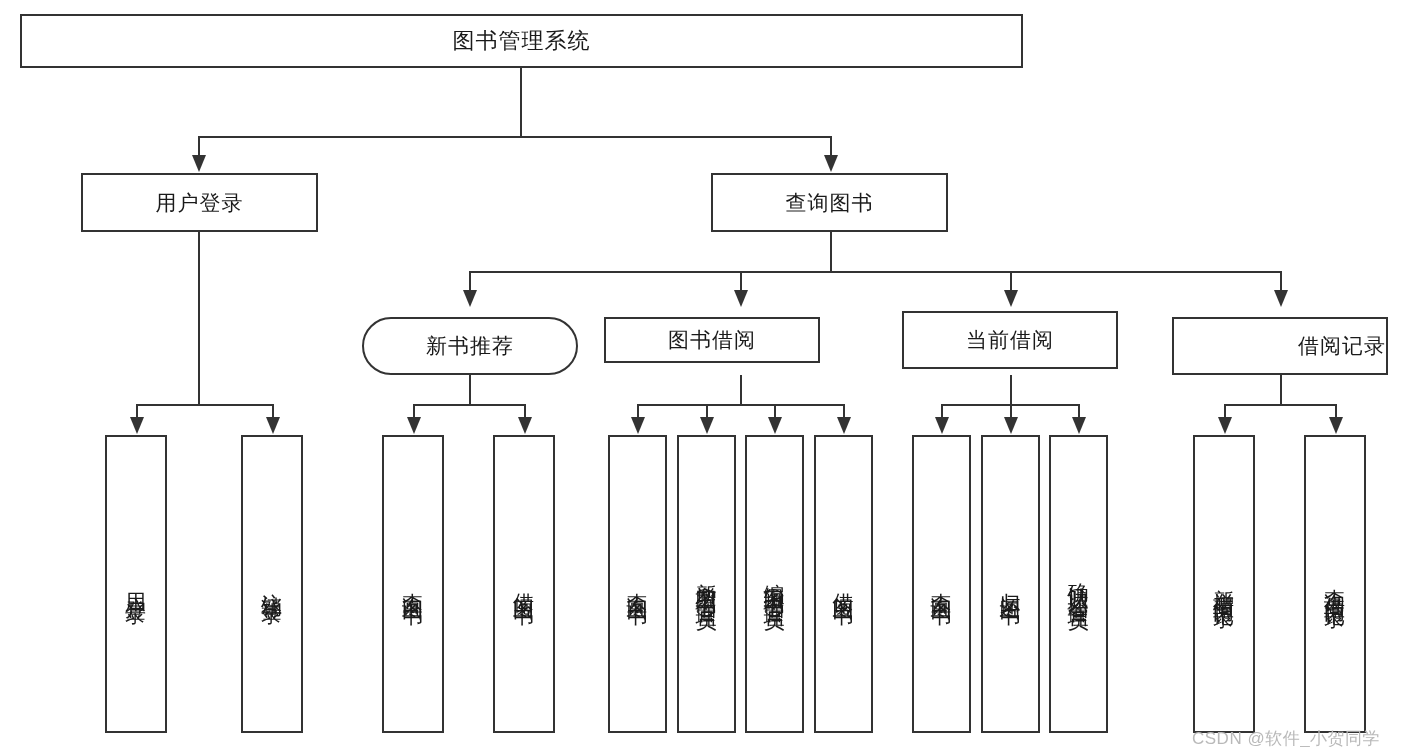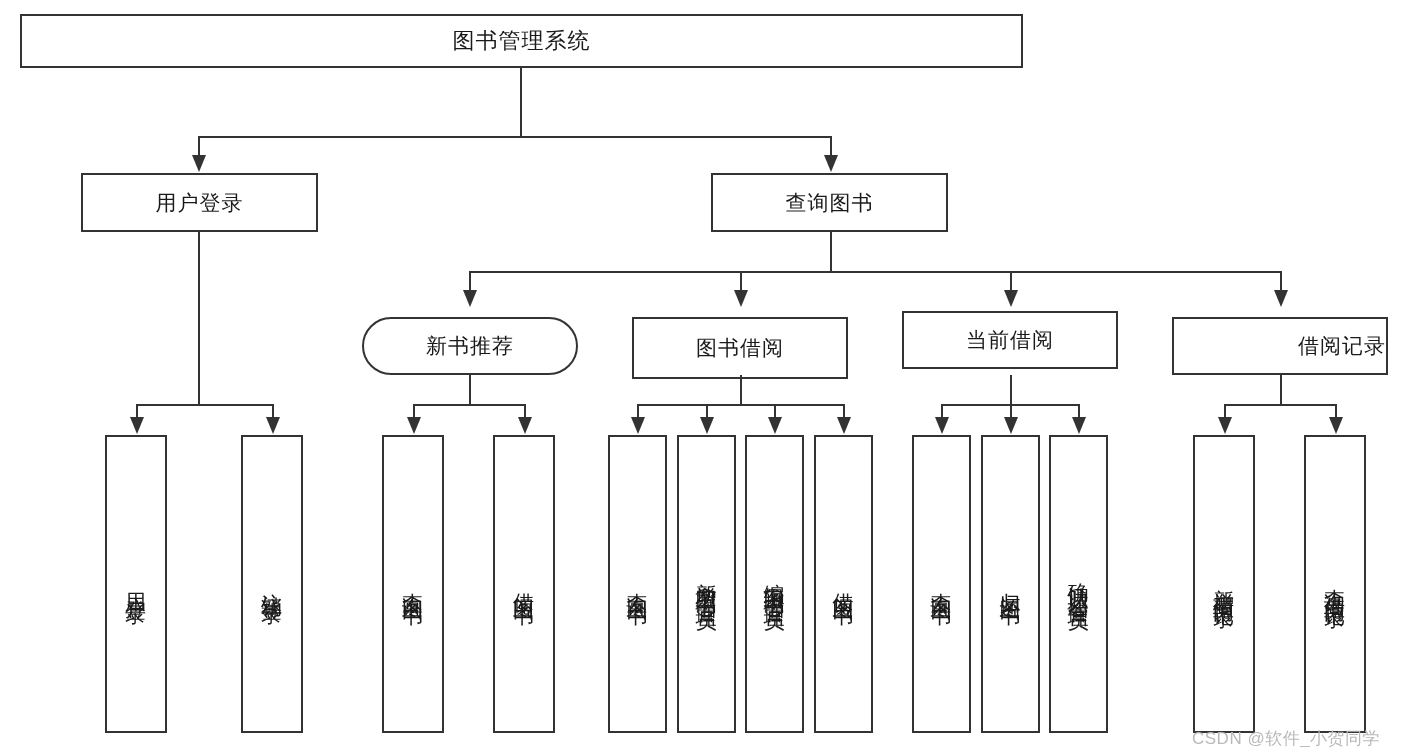--- a/index.html
+++ b/index.html
@@ -114,21 +114,21 @@
   <div class="edge v" style="left:740px; top:271px; height:22px;"></div>
   <div class="arrow" style="left:734px; top:290px;"></div>
   <div class="edge v" style="left:1010px; top:271px; height:22px;"></div>
   <div class="arrow" style="left:1004px; top:290px;"></div>
   <div class="edge v" style="left:1280px; top:271px; height:22px;"></div>
   <div class="arrow" style="left:1274px; top:290px;"></div>
 
   <div class="node horiz" style="left:362px; top:317px; width:216px; height:58px;border-radius:29px;">
     <span>新书推荐</span>
   </div>
-  <div class="node horiz" style="left:632px; top:317px; width:216px; height:62px;">
+  <div class="node horiz" style="left:604px; top:317px; width:216px; height:46px;">
     <span>图书借阅</span>
   </div>
   <div class="node horiz" style="left:902px; top:311px; width:216px; height:58px;text-align:center;">
     <span>当前借阅</span>
   </div>
   <div class="node horiz" style="left:1172px; top:317px; width:216px; height:58px;justify-content:flex-end;">
     <span>借阅记录</span>
   </div>
 
   <div class="edge v" style="left:469px; top:375px; height:31px;"></div>

